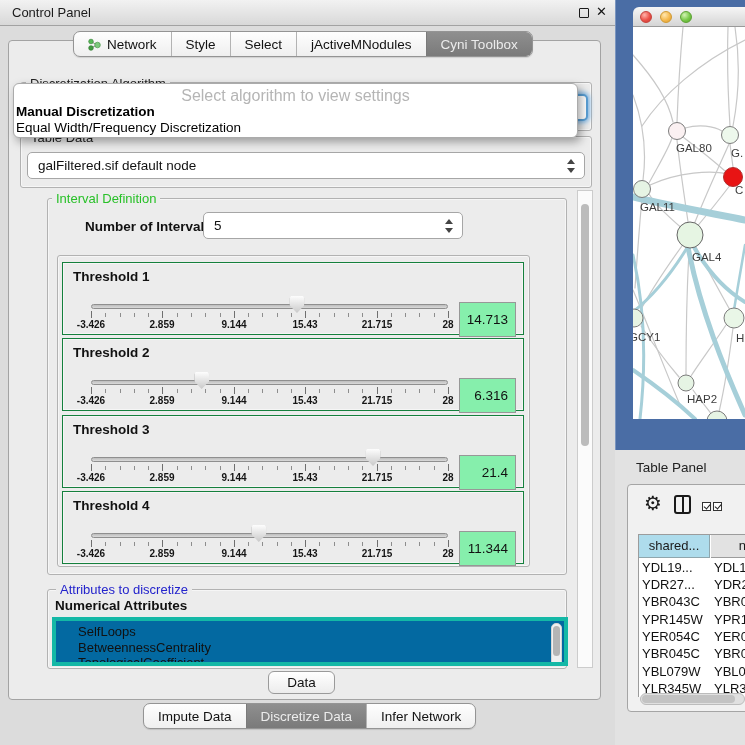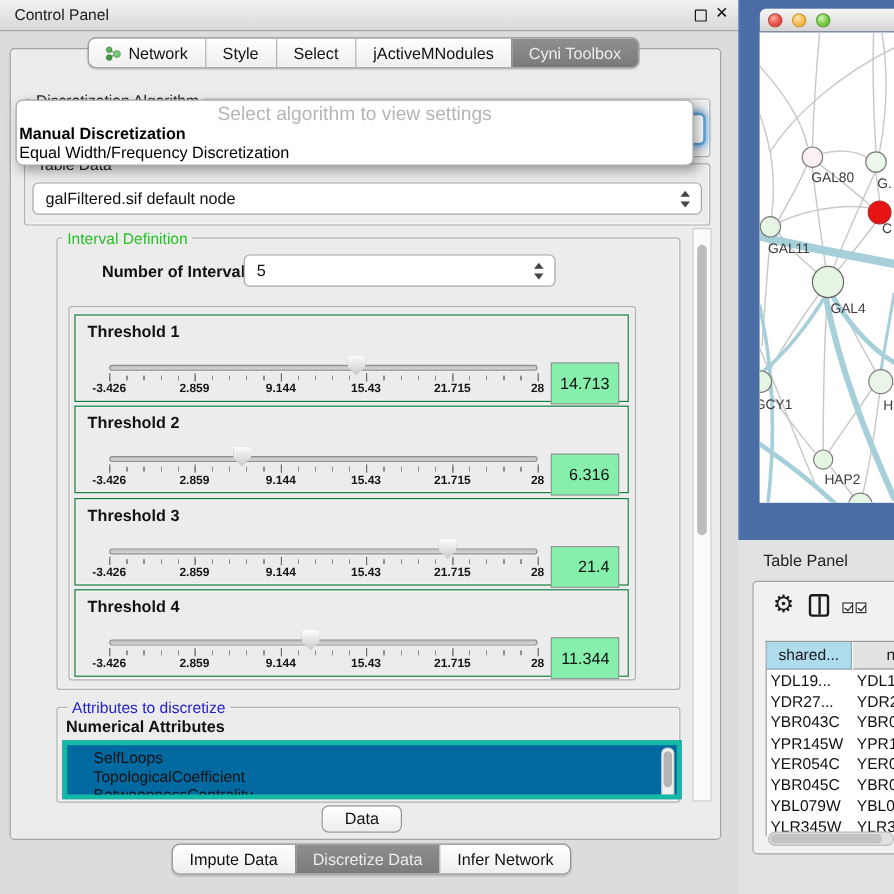--- a/index.html
+++ b/index.html
@@ -272,22 +272,22 @@
       <span class="ticklab" style="left:314px;">21.715</span>
       <span class="ticklab" style="left:385px;">28</span>
       <div class="valbox">11.344</div>
     </div>
 
     <div class="grp" style="left:47px;top:589px;width:520px;height:80px;"></div>
     <span class="grp-label lbl-blue" style="left:56px;top:582px;">Attributes to discretize</span>
     <span style="position:absolute;left:55px;top:598px;font-size:13.5px;font-weight:700;color:#111;">Numerical Attributes</span>
     <div class="attr-list">
       <div class="it" style="padding-top:3px;">SelfLoops</div>
+      <div class="it">BetweennessCentrality</div>
       <div class="it">TopologicalCoefficient</div>
-      <div class="it">BetweennessCentrality</div>
       <div class="attr-sb">
           <div class="th"></div>
         </div>
     </div>
 
     <div class="vsb">
         <div class="th"></div>
       </div>
 
     <div class="apply-btn">Data</div>

